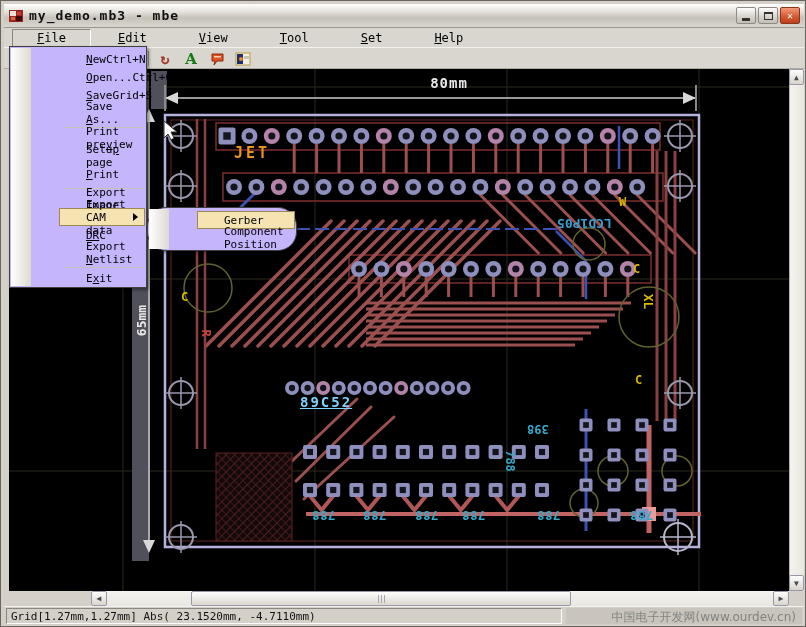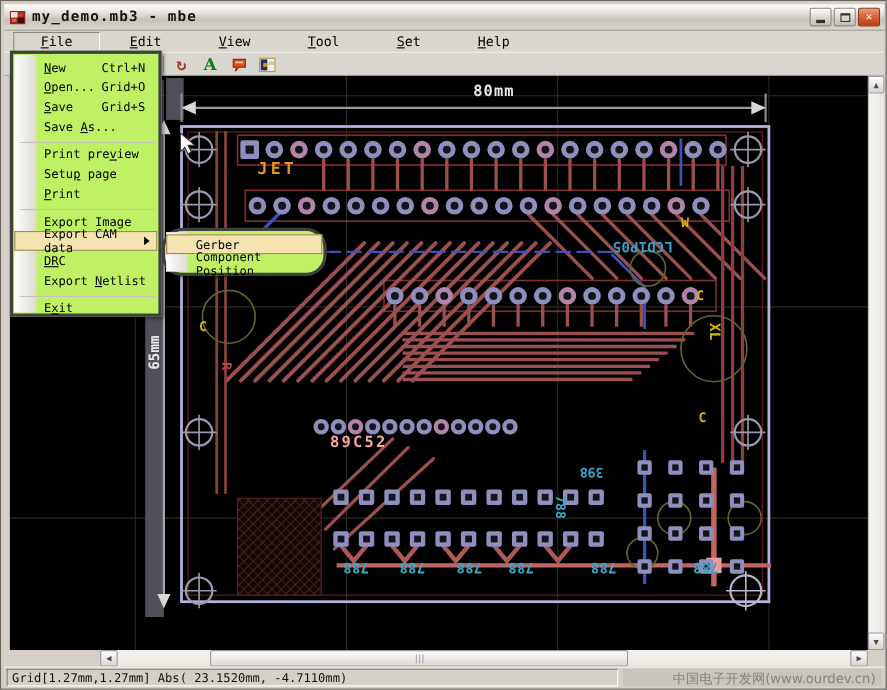--- a/index.html
+++ b/index.html
@@ -68,22 +68,22 @@
   .statusbar{ position:absolute; left:3px; top:605px; width:800px; height:19px;
     background:#d4d0c8; border-top:1px solid #f2f1ed; display:flex; }
   .status-field{ margin:1px 0 1px 2px; width:556px; border:1px solid;
     border-color:#8a8680 #ffffff #ffffff #8a8680; background:#d4d0c8;
     font-size:11px; color:#111; padding:1px 4px; white-space:nowrap; overflow:hidden; }
   .watermark{ margin:1px 2px 1px 4px; flex:1; background:#c9c5bd; color:#83837f;
     font-family:"DejaVu Sans",sans-serif; font-size:12px; text-align:right;
     padding:1px 6px; white-space:nowrap; overflow:hidden; }
 
   
-  .popup{ position:absolute; background:#bef264; border:3px solid #404040;
-    box-shadow:2px 2px 3px rgba(0,0,0,.4); font-size:11px; color:#000; z-index:50; }
+  .popup{ position:absolute; background:#c4b5fd; border:1px solid #404040;
+    box-shadow:2px 2px 3px rgba(0,0,0,.4); font-size:11px; color:#000; z-index:50;padding-left:48px; }
   .popup .gutter{ position:absolute; left:1px; top:1px; bottom:1px; width:20px;
     background:linear-gradient(90deg,#ffffff,#dedad1); }
   .file-menu{ left:8px; top:45px; width:138px; height:242px; padding-top:3px; }
   .cam-menu{ left:146px; top:206px; width:150px; height:44px; padding-top:3px;border-radius:19px; }
   .menu-row{ position:relative; height:18px; margin:0 1px; display:flex; align-items:center;
     padding-left:26px; padding-right:6px; border:1px solid transparent; }
   .menu-row.hl{ background:#f5e4b2; border-color:#9c8a52; }
   .mi-label u{ text-decoration:underline; }
   .mi-short{ margin-left:auto; padding-right:4px; }
   .mi-arrow{ margin-left:auto; width:0; height:0; border-left:5px solid #000;
@@ -526,21 +526,21 @@
         <span class="pcb-label" style="left: 225px; top: 77px; color: rgb(232, 147, 28); font-size: 15px; letter-spacing: 3px; text-align: center;">JET</span>
         <span class="pcb-label" style="left: 220px; top: 150px; color: rgb(216, 184, 0); font-size: 12px;">C</span>
         <span class="pcb-label" style="left: 172px; top: 170px; color: rgb(216, 184, 0); font-size: 12px;">C</span>
         <span class="pcb-label" style="left: 172px; top: 222px; color: rgb(216, 184, 0); font-size: 12px;">C</span>
         <span class="pcb-label" style="left: 193px; top: 258px; color: rgb(192, 64, 64); font-size: 12px; transform: rotate(90deg);">R</span>
         <span class="pcb-label" style="left: 610px; top: 127px; color: rgb(216, 184, 0); font-size: 12px;">W</span>
         <span class="pcb-label" style="left: 548px; top: 148px; color: rgb(58, 158, 203); font-size: 13px; transform: rotate(180deg);">LCD1P05</span>
         <span class="pcb-label" style="left: 624px; top: 194px; color: rgb(216, 184, 0); font-size: 12px;">C</span>
         <span class="pcb-label" style="left: 632px; top: 226px; color: rgb(216, 184, 0); font-size: 13px; transform: rotate(90deg);">XL</span>
         <span class="pcb-label" style="left: 626px; top: 305px; color: rgb(216, 184, 0); font-size: 12px;">C</span>
-        <span class="pcb-label" style="left: 291px; top: 326px; color: #fca5a5; font-size: 14px; letter-spacing: 2px;">89C52</span>
+        <span class="pcb-label" style="left: 291px; top: 326px; color: #7dd3fc; font-size: 14px; letter-spacing: 2px; text-decoration: underline;">89C52</span>
         <span class="pcb-label" style="left: 518px; top: 354px; color: rgb(57, 168, 200); font-size: 12px; transform: rotate(180deg);">398</span>
         <span class="pcb-label" style="left: 490px; top: 386px; color: rgb(57, 168, 200); font-size: 12px; transform: rotate(90deg);">788</span>
         <span class="pcb-label" style="left: 303px; top: 440px; color: rgb(57, 168, 200); font-size: 13px; transform: rotate(180deg);">788</span>
         <span class="pcb-label" style="left: 354px; top: 440px; color: rgb(57, 168, 200); font-size: 13px; transform: rotate(180deg);">788</span>
         <span class="pcb-label" style="left: 406px; top: 440px; color: rgb(57, 168, 200); font-size: 13px; transform: rotate(180deg);">788</span>
         <span class="pcb-label" style="left: 453px; top: 440px; color: rgb(57, 168, 200); font-size: 13px; transform: rotate(180deg);">788</span>
         <span class="pcb-label" style="left: 528px; top: 440px; color: rgb(57, 168, 200); font-size: 13px; transform: rotate(180deg);">788</span>
         <span class="pcb-label" style="left: 621px; top: 440px; color: rgb(57, 168, 200); font-size: 13px; transform: rotate(180deg);">788</span>
       </div>
     <span class="dim-label" style="left:400px;top:6px;width:80px;text-align:center;font-size:14px;letter-spacing:1px;">80mm</span>
@@ -570,21 +570,21 @@
   </div>
 
   <div class="popup file-menu" id="fileMenu">
     <div class="gutter"></div>
   <div class="menu-row">
         <span class="mi-label"><u>N</u>ew</span>
         <span class="mi-short">Ctrl+N</span>
       </div>
       <div class="menu-row">
         <span class="mi-label"><u>O</u>pen...</span>
-        <span class="mi-short">Grid+O</span>
+        <span class="mi-short">Ctrl+O</span>
       </div>
       <div class="menu-row">
         <span class="mi-label"><u>S</u>ave</span>
         <span class="mi-short">Grid+S</span>
       </div>
       <div class="menu-row">
         <span class="mi-label">Save <u>A</u>s...</span>
       </div>
       <div class="menu-sep"></div>
       <div class="menu-row">

